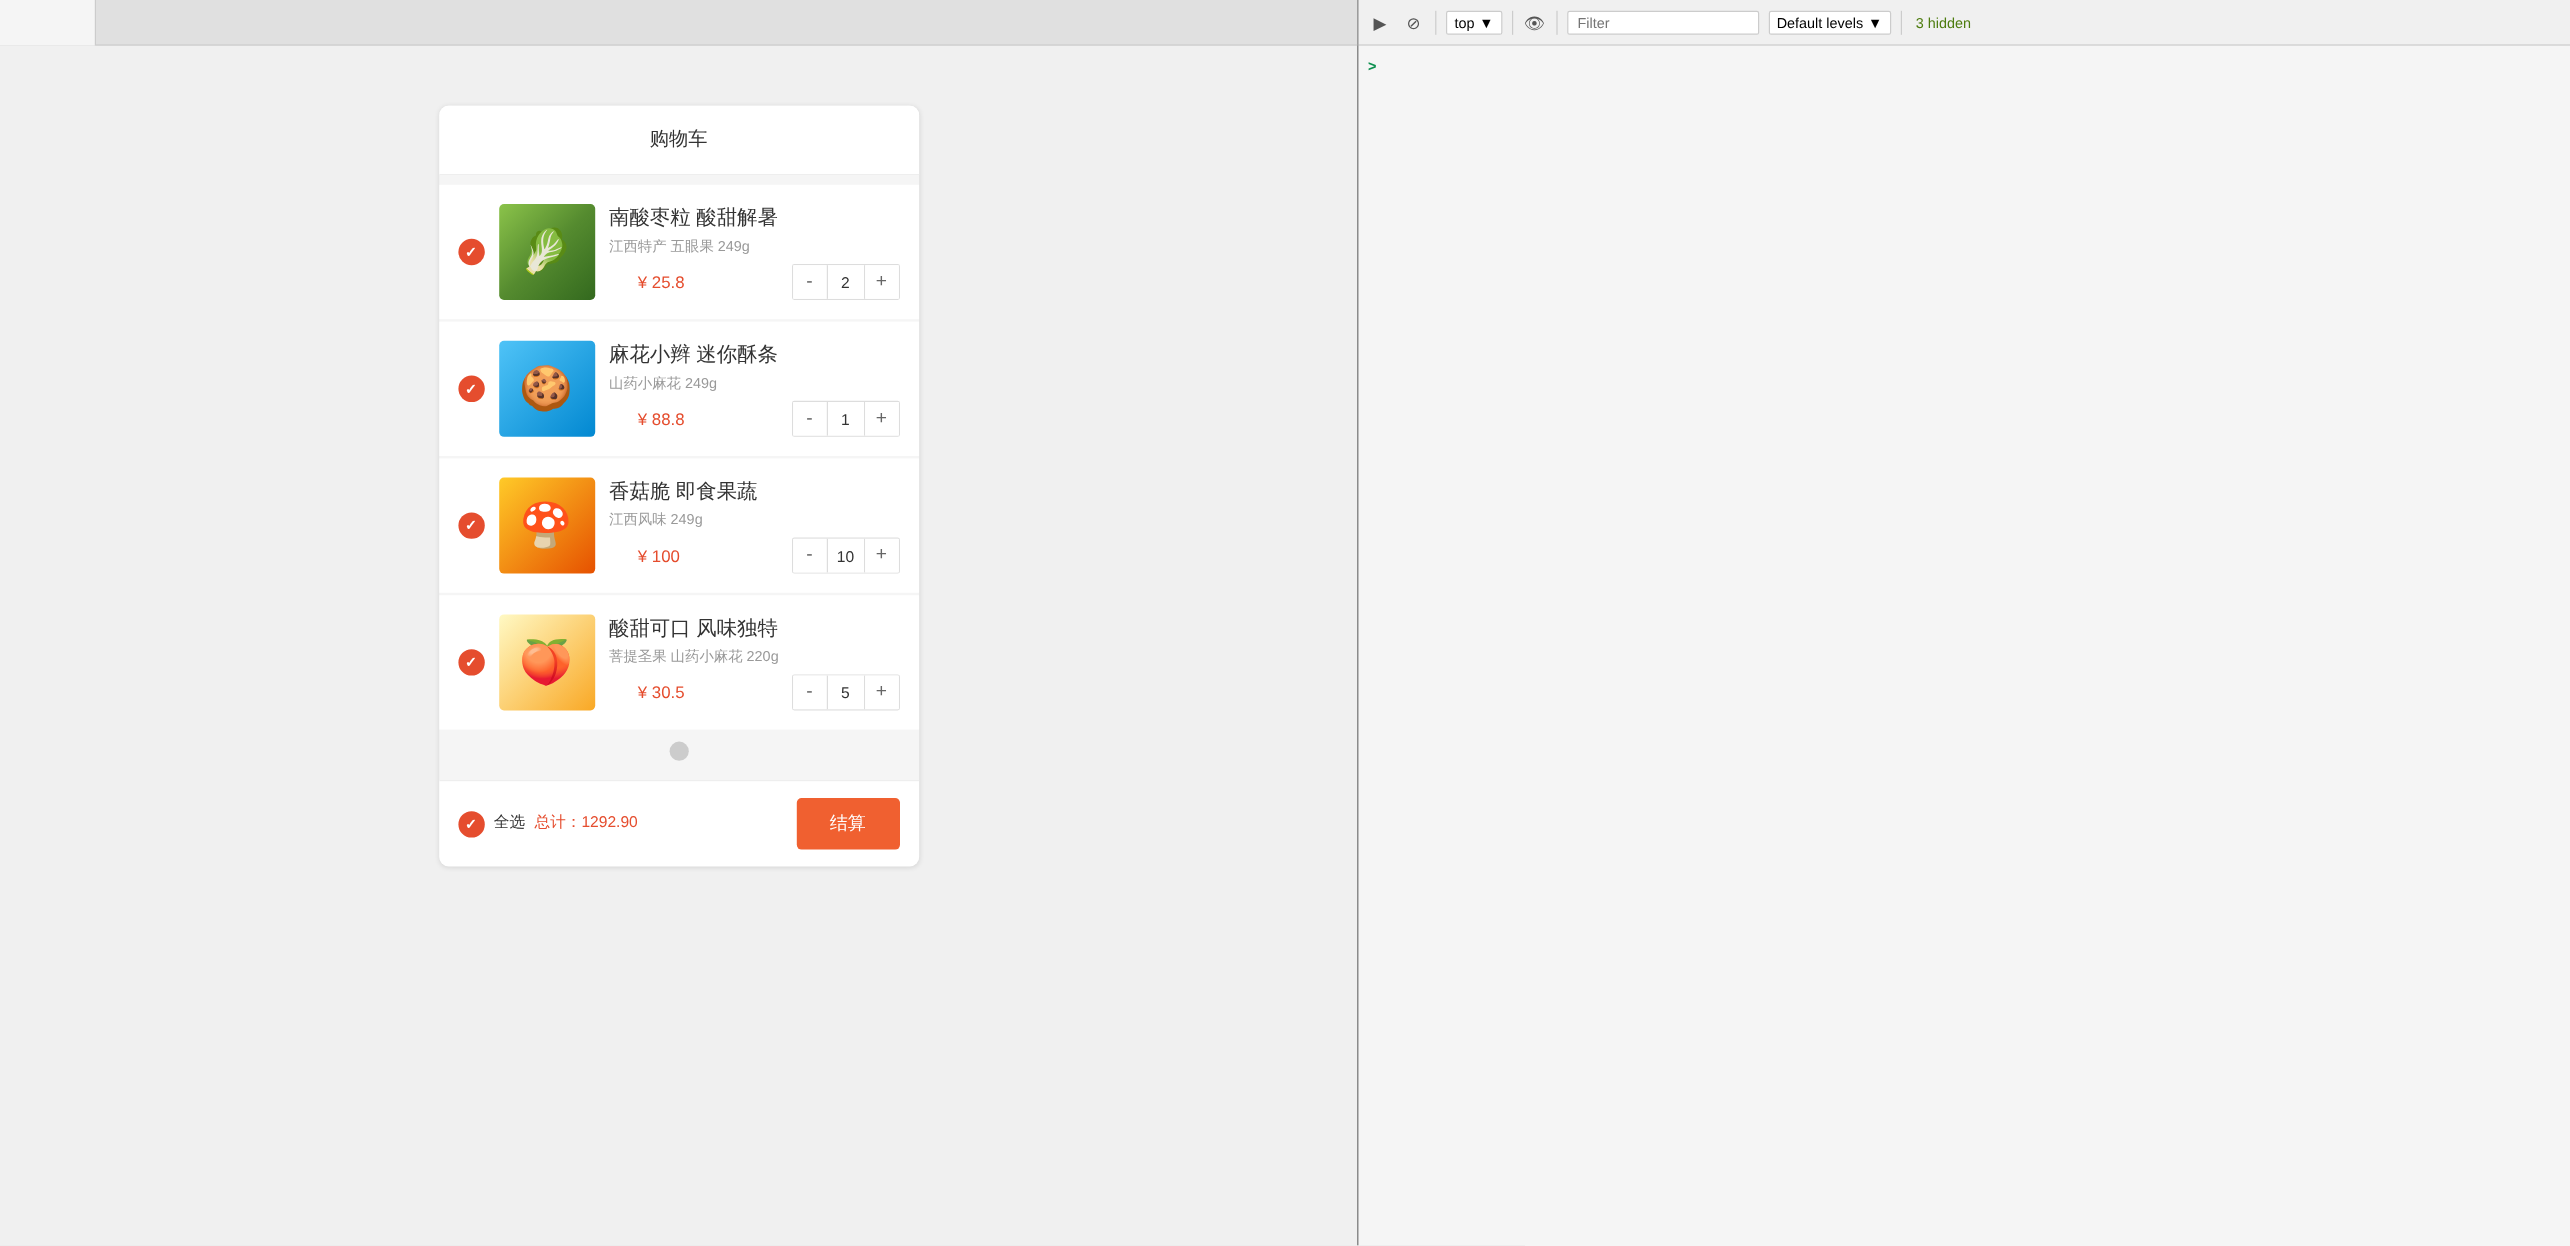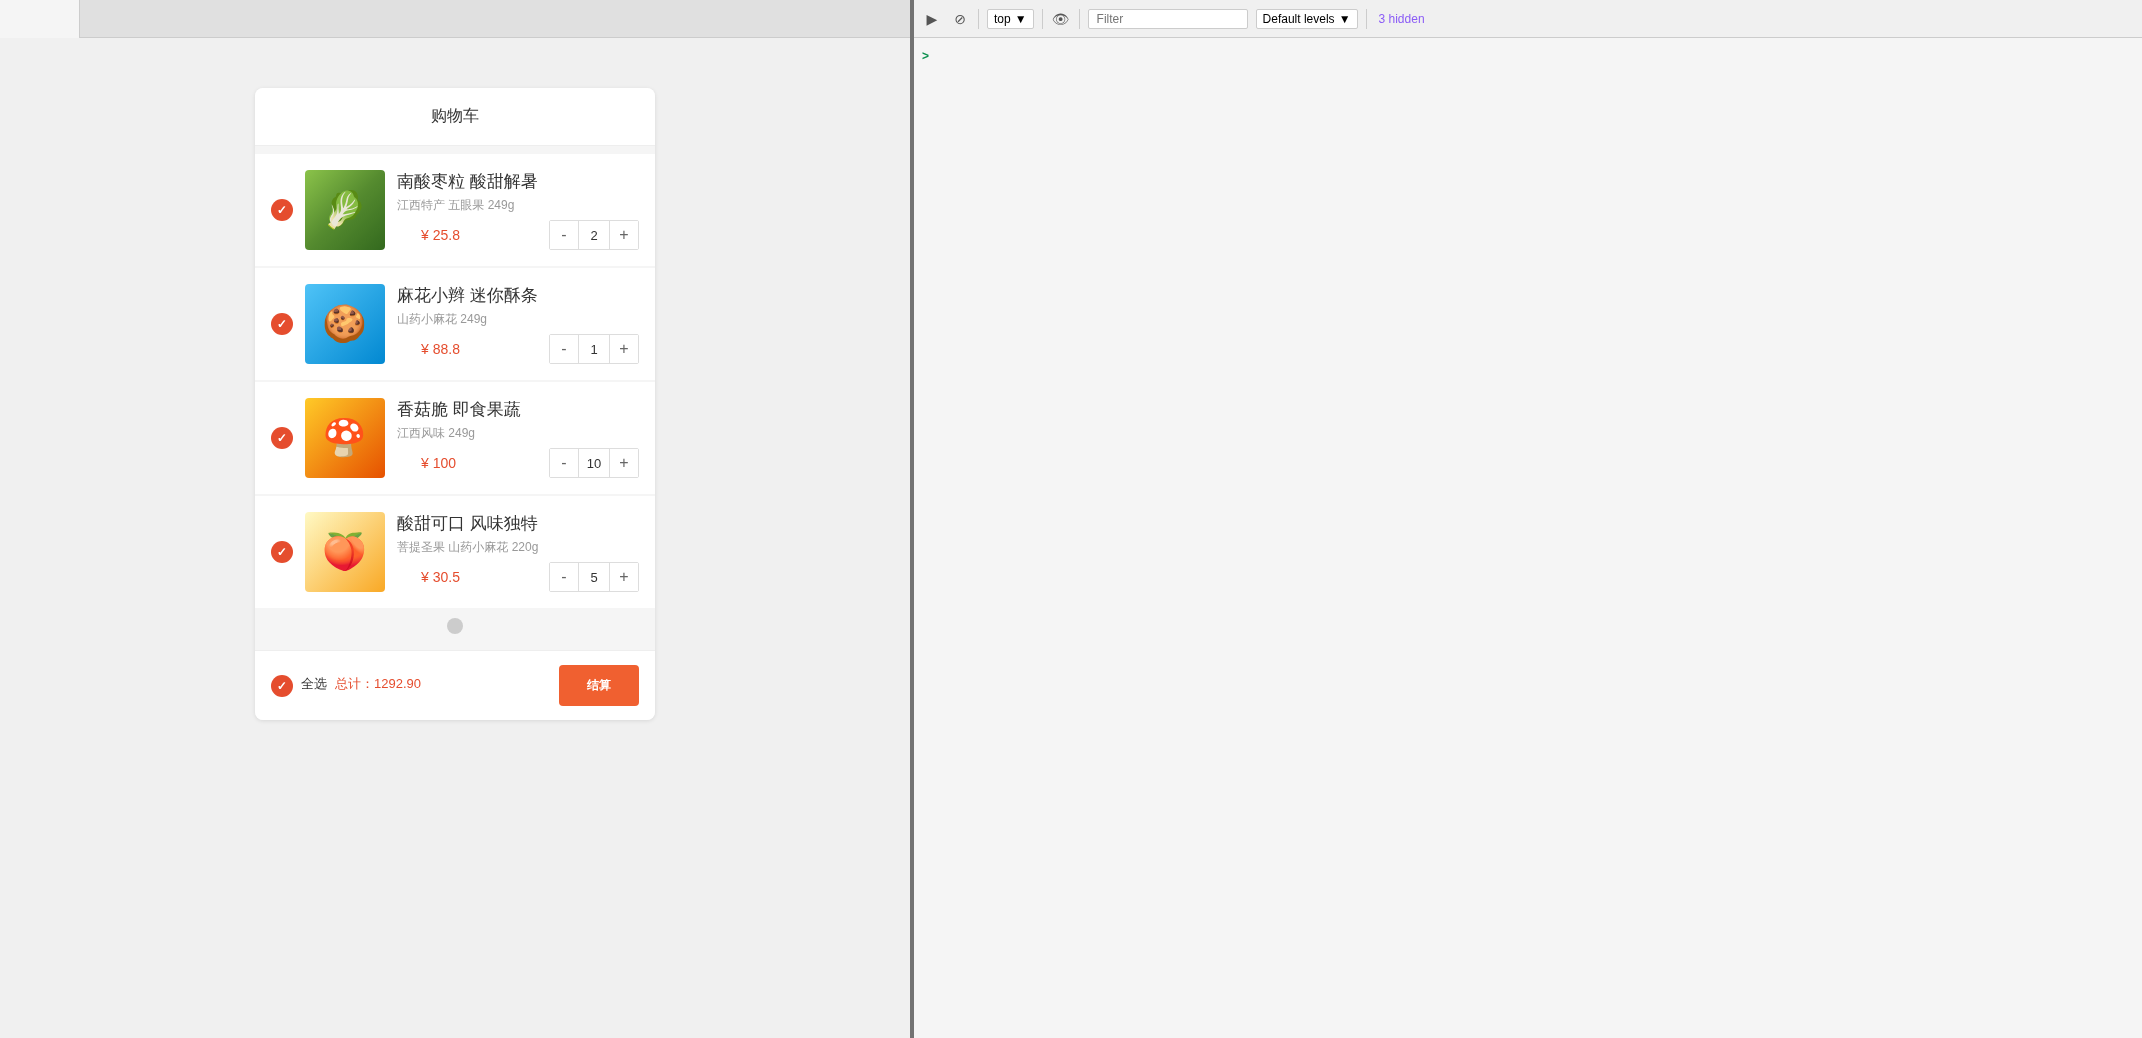--- a/index.html
+++ b/index.html
@@ -7,25 +7,25 @@
       font-family: -apple-system, BlinkMacSystemFont, 'PingFang SC', 'Microsoft YaHei', sans-serif;
       background: #e8e8e8;
       display: flex;
       width: 2142px;
       height: 1038px;
       overflow: hidden;
     }
 
     
     .left-panel {
-      width: 914px;
+      width: 1132px;
       height: 100%;
       background: #f0f0f0;
       position: relative;
-      border-right: 4px solid #737373;
+      border-right: 1px solid #737373;
     }
 
     
     .tab-bar {
       height: 38px;
       background: #e0e0e0;
       display: flex;
       align-items: center;
       border-bottom: 1px solid #ccc;
     }
@@ -276,24 +276,24 @@
       font-size: 13px;
       color: #e54d2e;
       font-weight: 500;
     }
 
     .checkout-btn {
       background: #f06030;
       color: white;
       border: none;
       padding: 12px 28px;
-      font-size: 12px;
+      font-size: 15px;
       border-radius: 4px;
       cursor: pointer;
-      font-weight: 700;
+      font-weight: 400;
     }
 
     
     .scroll-indicator {
       display: flex;
       justify-content: center;
       padding: 8px 0;
     }
 
     .scroll-dot {
@@ -368,21 +368,21 @@
       padding: 2px 6px;
       font-size: 12px;
       cursor: pointer;
       display: flex;
       align-items: center;
       gap: 4px;
     }
 
     .hidden-badge {
       font-size: 12px;
-      color: #8b5cf6;
+      color: #4d7c0f;
       margin-left: 4px;
       text-align: center;
     }
 
     .devtools-content {
       flex: 1;
       padding: 8px;
     }
 
     .devtools-arrow {

